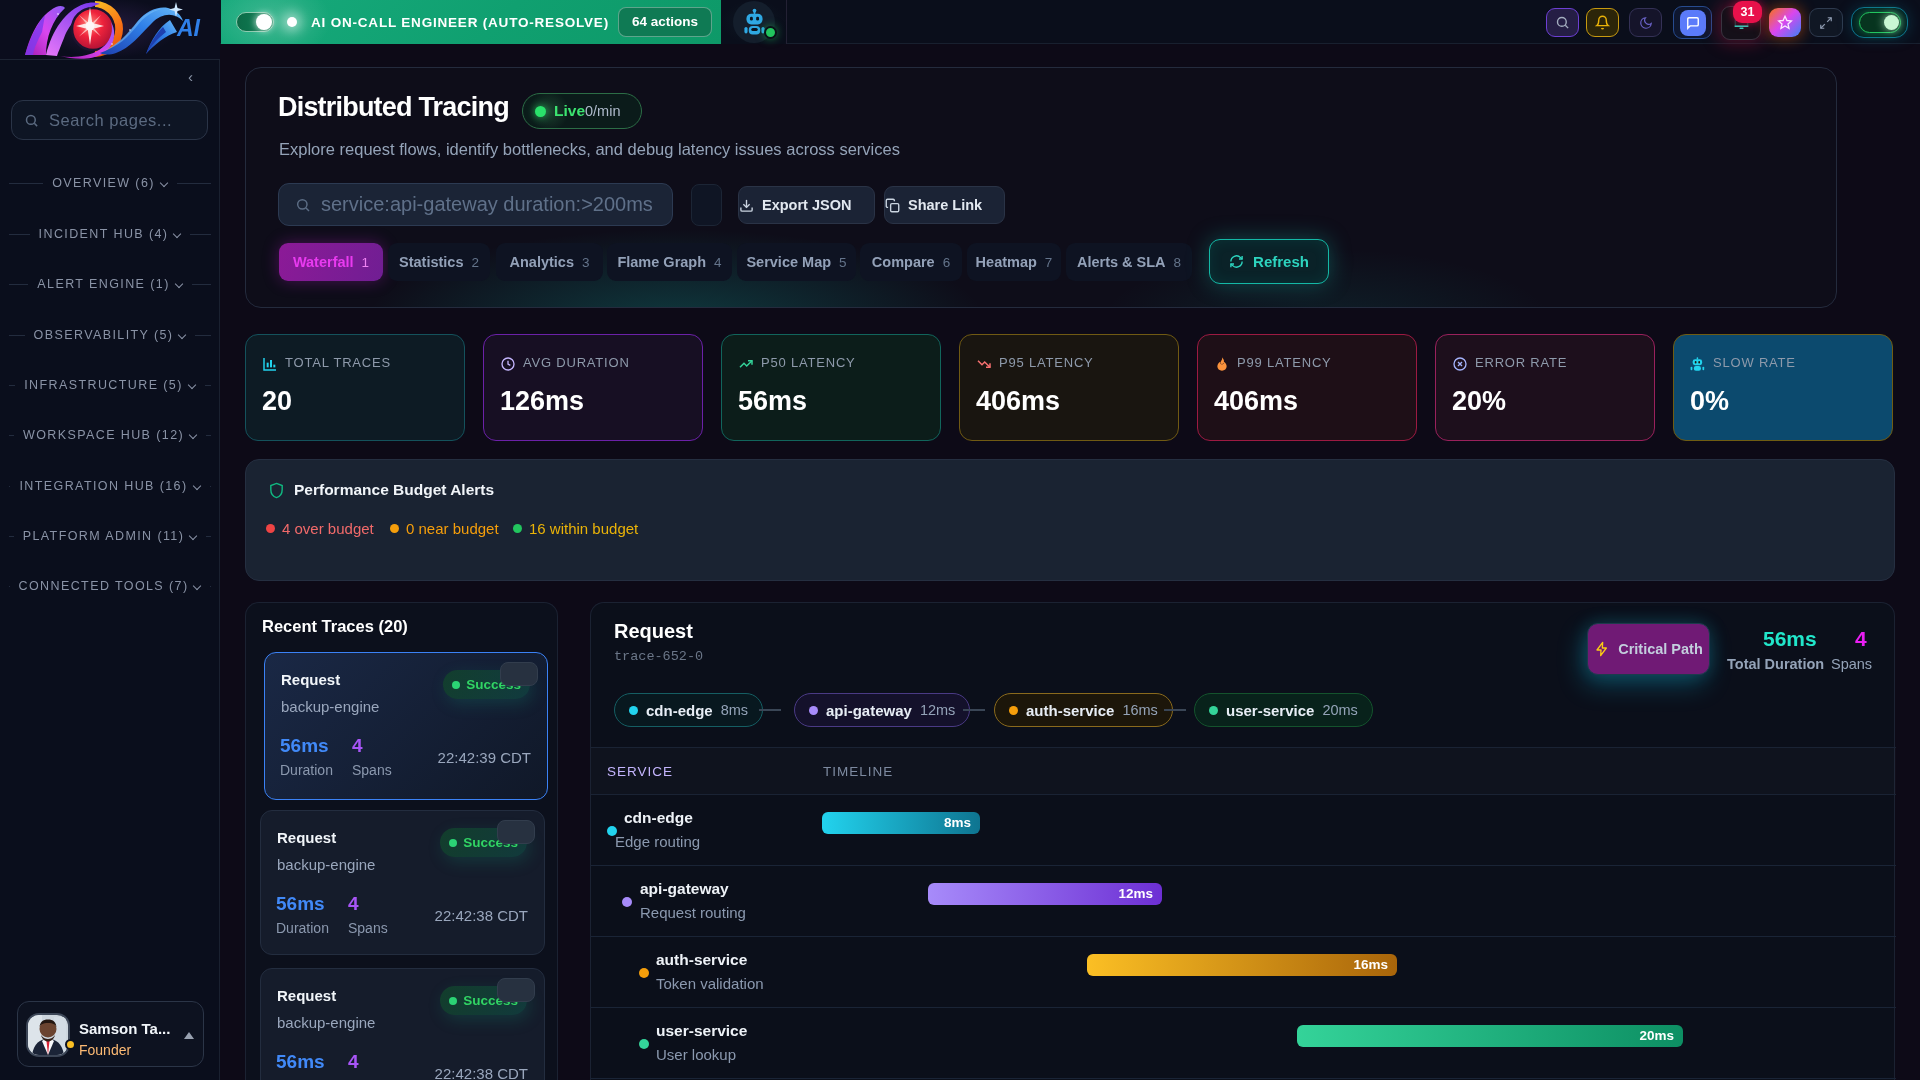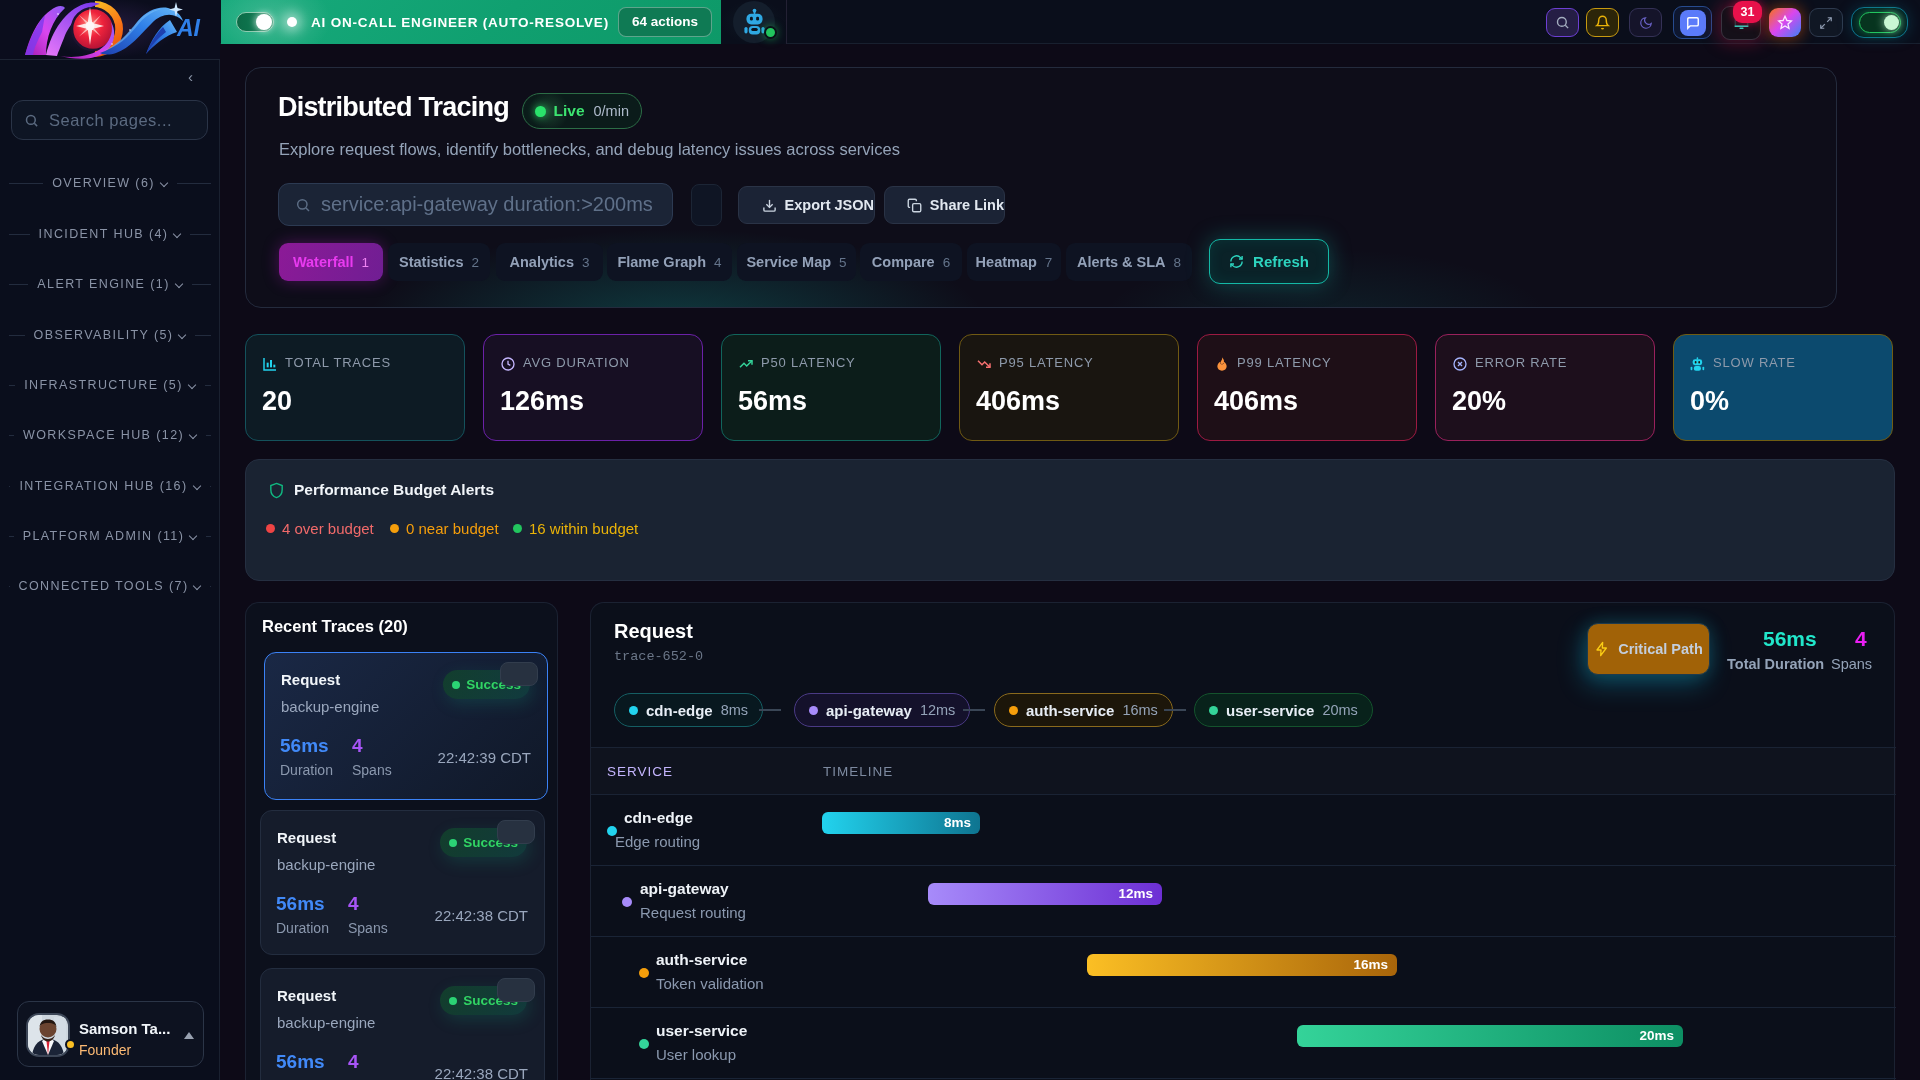--- a/index.html
+++ b/index.html
@@ -37,27 +37,27 @@
 #robotile .gdot { position:absolute; left:43px; top:26px; width:13px; height:13px; border-radius:50%; background:#22c55e; border:2.5px solid #0a1118; box-shadow:0 0 8px rgba(34,197,94,0.6); }
 .ibtn { position:absolute; top:8px; width:33px; height:29px; border-radius:9px; display:flex; align-items:center; justify-content:center; }
 
 
 #hcard { position:absolute; left:245px; top:67px; width:1592px; height:241px; border:1px solid #242b3d; border-radius:16px;
   background:radial-gradient(ellipse 430px 130px at 430px 255px, rgba(16,160,148,0.30), rgba(16,160,148,0) 72%),
              radial-gradient(ellipse 320px 110px at 1080px 260px, rgba(16,160,148,0.13), rgba(16,160,148,0) 72%), #0e0d19; }
 #hcard h1 { position:absolute; left:32px; top:24px; color:#fff; font-size:27px; font-weight:bold; letter-spacing:-0.8px; white-space:nowrap; }
 #livebadge { position:absolute; left:276px; top:25px; width:120px; height:36px; border:1px solid #2c6d46; background:radial-gradient(circle 20px at 26px 50%, rgba(40,90,60,0.6), rgba(40,90,60,0)) rgba(10,40,28,0.55); border-radius:18px; display:flex; align-items:center; padding:0 12px; }
 #livebadge .d { width:11px; height:11px; border-radius:50%; background:#2ae26b; box-shadow:0 0 8px rgba(42,226,107,0.8); margin-right:8px; }
-#livebadge .t1 { color:#3ce470; font-weight:bold; font-size:15.5px; margin-right:9px; }
+#livebadge .t1 { color:#3ce470; font-weight:bold; font-size:15.5px; }
 #livebadge .t2 { color:#aebacb; font-size:14.5px; }
 #hsub { position:absolute; left:33px; top:72px; color:#94a3b8; font-size:16.5px; }
 #hsearch { position:absolute; left:32px; top:115px; width:395px; height:43px; border:1px solid #2c3a52; border-radius:11px; background:#1b2436; color:#5f7089; font-size:20px; line-height:41px; padding-left:42px; white-space:nowrap; overflow:hidden; }
 #hsearch svg { position:absolute; left:16px; top:13px; }
 #hsq { position:absolute; left:445px; top:116px; width:31px; height:42px; background:#0f1524; border:1px solid #1c2535; border-radius:8px; }
-.hbtn { position:absolute; top:118px; height:38px; background:#1b2335; border:1px solid #2a3346; border-radius:9px; color:#e2e8f0; font-weight:bold; font-size:14.5px; display:flex; align-items:center; justify-content:flex-end; gap:8px; }
+.hbtn { position:absolute; top:118px; height:38px; background:#1b2335; border:1px solid #2a3346; border-radius:9px; color:#e2e8f0; font-weight:bold; font-size:14.5px; display:flex; align-items:center; justify-content:flex-start; gap:8px; }
 
 .tab { position:absolute; top:175px; height:38px; border-radius:9px; background:#0e1322; color:#93a1b8; font-weight:bold; font-size:14.5px; display:flex; align-items:center; justify-content:center; gap:8px; }
 .tab .n { color:#64748b; font-weight:normal; font-size:13.5px; }
 #tabwf { background:linear-gradient(110deg,#8c1a97 0%, #701e93 100%); color:#e93af0; box-shadow:0 0 16px rgba(162,28,175,0.40); }
 #tabwf .n { color:#ef83f3; }
 #refreshbtn { position:absolute; left:963px; top:171px; width:120px; height:45px; border:1.5px solid #14b8a6; border-radius:11px; background:#0a2228; color:#2dd4bf; font-weight:bold; font-size:15px; display:flex; align-items:center; justify-content:center; gap:9px; box-shadow:0 0 22px rgba(20,184,166,0.35), inset 0 0 14px rgba(20,184,166,0.12); }
 
 
 .scard { position:absolute; top:334px; width:220px; height:107px; border-radius:13px; border:1px solid; }
 .scard .lbl { position:absolute; left:39px; top:20px; color:#8e9aab; font-size:13px; letter-spacing:0.8px; }
@@ -84,21 +84,21 @@
 .tcard .tm { position:absolute; right:16px; top:96px; color:#9aa7bd; font-size:15px; }
 .succ { position:absolute; right:17px; top:17px; height:29px; border-radius:15px; background:linear-gradient(120deg, rgba(18,66,44,0.88), rgba(15,82,74,0.55)); display:flex; align-items:center; padding:0 9px; gap:6px; box-shadow:3px 5px 16px rgba(17,150,120,0.22); }
 .succ .d { width:8px; height:8px; border-radius:50%; background:#2bd374; }
 .succ .t { color:#31d464; font-weight:bold; font-size:13.5px; }
 .tsq { position:absolute; right:9px; top:9px; width:38px; height:24px; background:#273140; border:1px solid #323d4d; border-radius:8px; z-index:2; }
 
 
 #request { position:absolute; left:590px; top:602px; width:1305px; height:478px; background:#0b0f1a; border:1px solid #1b2232; border-radius:14px 14px 0 0; border-bottom:none; }
 #request h2 { position:absolute; left:23px; top:17px; color:#fff; font-size:20px; font-weight:bold; }
 #request .trc { position:absolute; left:23px; top:46px; color:#6b7688; font-size:13.5px; font-family:"Liberation Mono", monospace; }
-#cpbtn { position:absolute; left:996px; top:20px; width:123px; height:52px; background:#a16207; border:1px solid #1e3a4c; border-radius:11px; display:flex; align-items:center; justify-content:center; gap:8px; color:#c3cedd; font-size:14.5px; font-weight:bold; box-shadow:-4px 10px 26px rgba(14,165,200,0.33), 0 0 18px rgba(34,211,238,0.18); }
+#cpbtn { position:absolute; left:996px; top:20px; width:123px; height:52px; background:#701a75; border:1px solid #1e3a4c; border-radius:11px; display:flex; align-items:center; justify-content:center; gap:8px; color:#c3cedd; font-size:14.5px; font-weight:bold; box-shadow:-4px 10px 26px rgba(14,165,200,0.33), 0 0 18px rgba(34,211,238,0.18); }
 #request .dur { position:absolute; left:1172px; top:24px; color:#21e6ca; font-size:21px; font-weight:bold; }
 #request .durl { position:absolute; left:1136px; top:53px; color:#94a3b8; font-size:14.5px;font-weight:bold; }
 #request .spn { position:absolute; left:1264px; top:24px; color:#ea1ef3; font-size:21px; font-weight:bold; }
 #request .spnl { position:absolute; left:1240px; top:53px; color:#94a3b8; font-size:14.5px; }
 .chip { position:absolute; top:90px; height:34px; border-radius:17px; border:1px solid; display:flex; align-items:center; padding:0 14px; gap:8px; }
 .chip .d { width:9px; height:9px; border-radius:50%; }
 .chip .nm2 { color:#e7edf5; font-weight:bold; font-size:15px; }
 .chip .ms2 { color:#94a3b8; font-size:14.5px; }
 .cdash { position:absolute; top:106px; height:2px; background:#3a4656; }
 #thead { position:absolute; left:0; top:144px; width:1305px; height:48px; background:rgba(255,255,255,0.02); border-top:1px solid #1a2334; border-bottom:1px solid #1a2334; }

